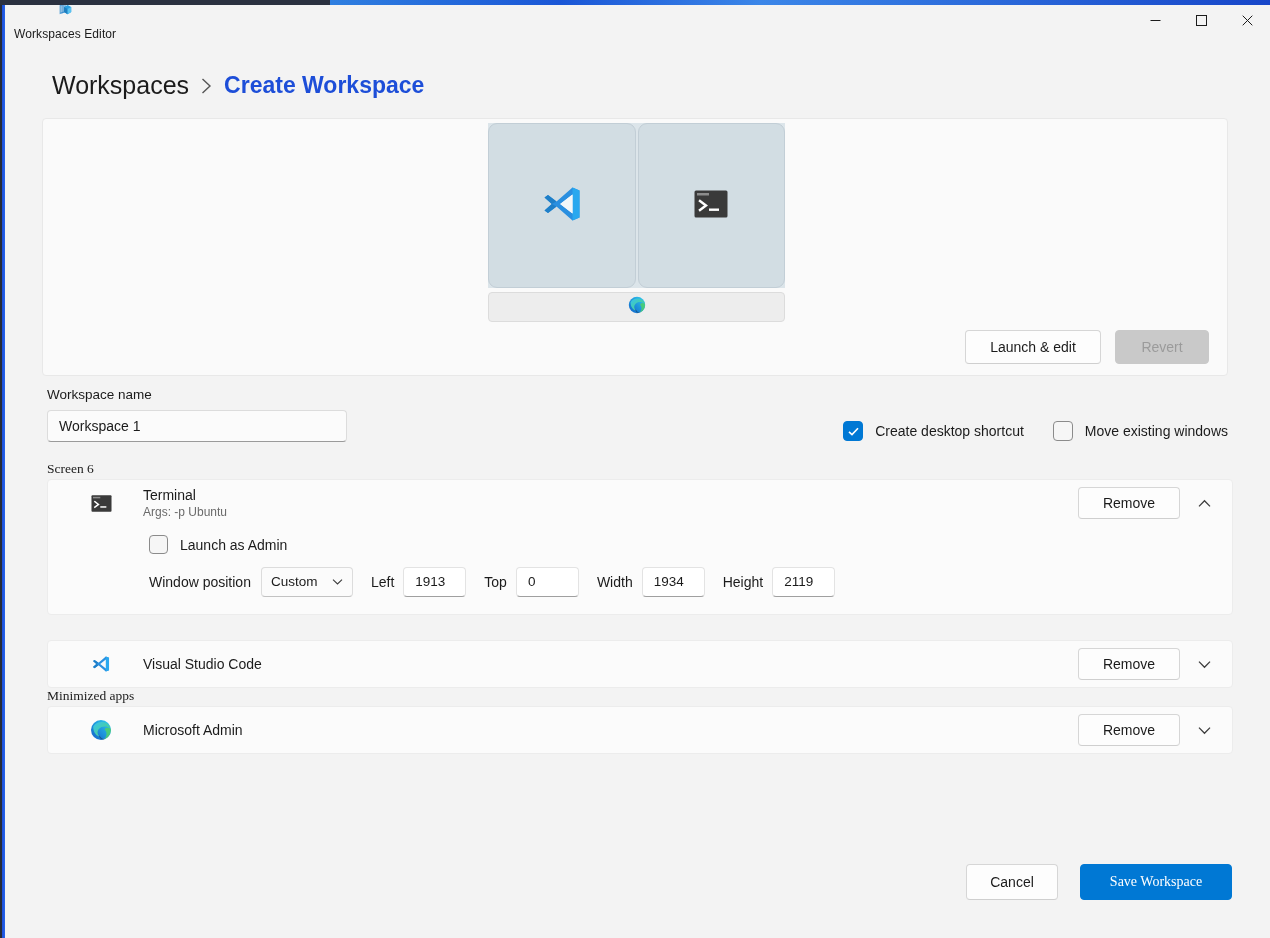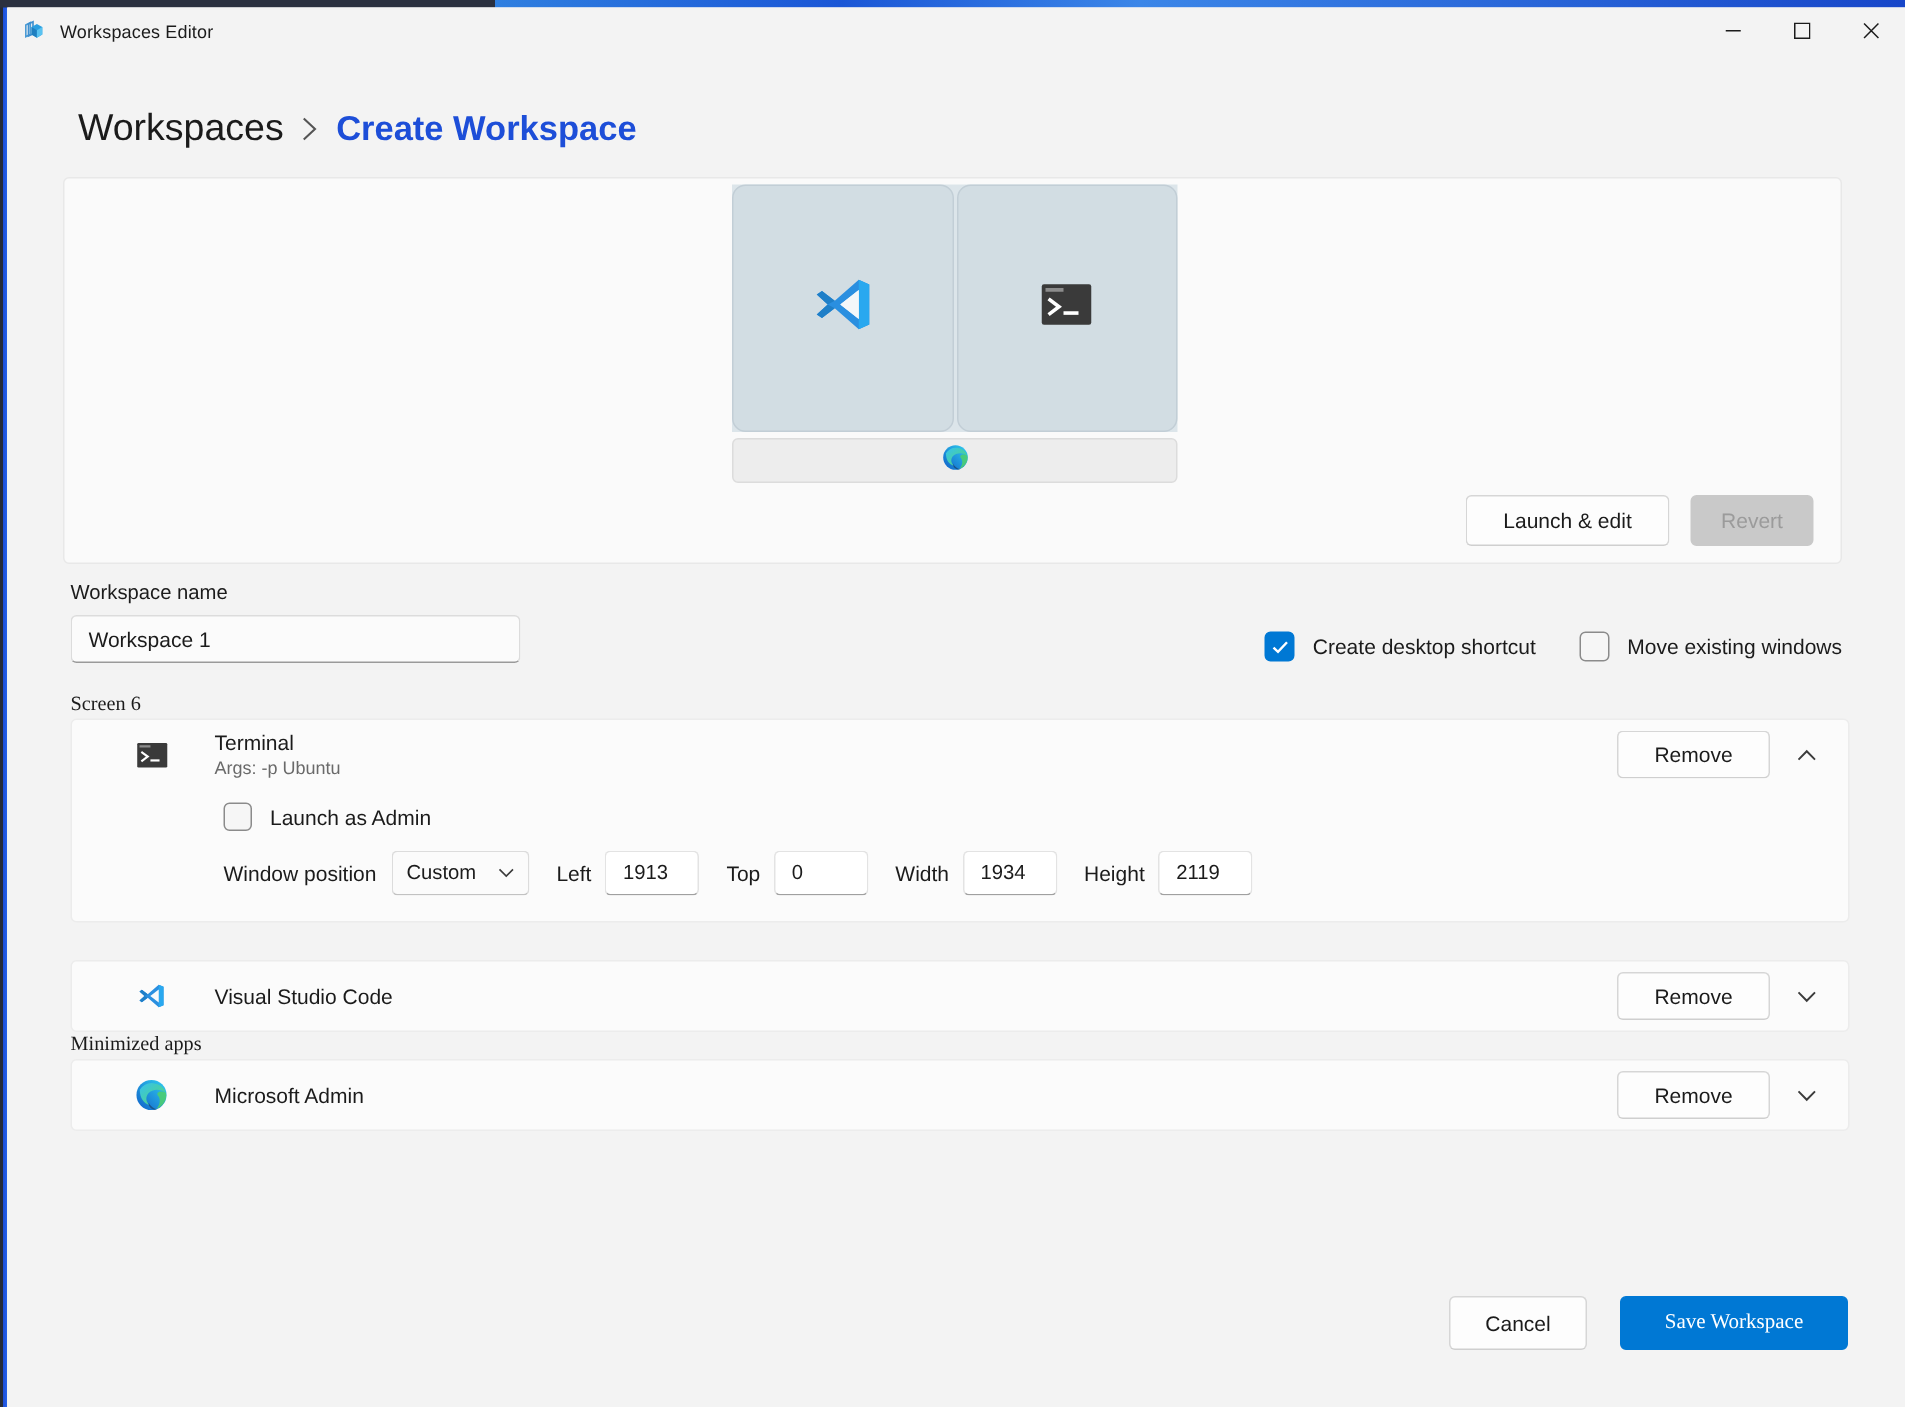--- a/index.html
+++ b/index.html
@@ -36,20 +36,21 @@
   #titlebar {
     position: relative;
     height: 31px;
     background: #f3f3f3;
     display: flex;
     align-items: center;
   }
   #titlebar .tb-left {
     display: flex; align-items: center; gap: 9px;
     padding-left: 9px;
+    flex-direction: column;
   }
   .app-icon { width: 17px; height: 17px; display: block; }
   .tb-title {
     font-size: 12px; color: #1b1b1b;
     letter-spacing: .1px;
   }
   .winctl-group {
     position: absolute; right: 0; top: 0; height: 31px;
     display: flex;
   }
@@ -139,21 +140,21 @@
     border-color: #c9c9c9;
     color: #9b9b9b;
   }
   .btn.primary {
     background: #0078d4;
     border-color: #0078d4;
     color: #ffffff;
     font-family: Liberation Serif, serif;
   }
   .btn.launch { width: 136px; height: 34px; }
-  .btn.revert { width: 82px; height: 34px; }
+  .btn.revert { width: 94px; height: 34px; }
   .btn.remove { width: 102px; height: 32px; }
   .btn.cancel { width: 92px; height: 36px; }
   .btn.save { width: 152px; height: 36px; font-weight: 400; }
 
   
   .label-sm {
     font-size: 13.5px; color: #1b1b1b;
   }
   #name-label { position: absolute; left: 42px; top: 382px; }
   #name-input {

